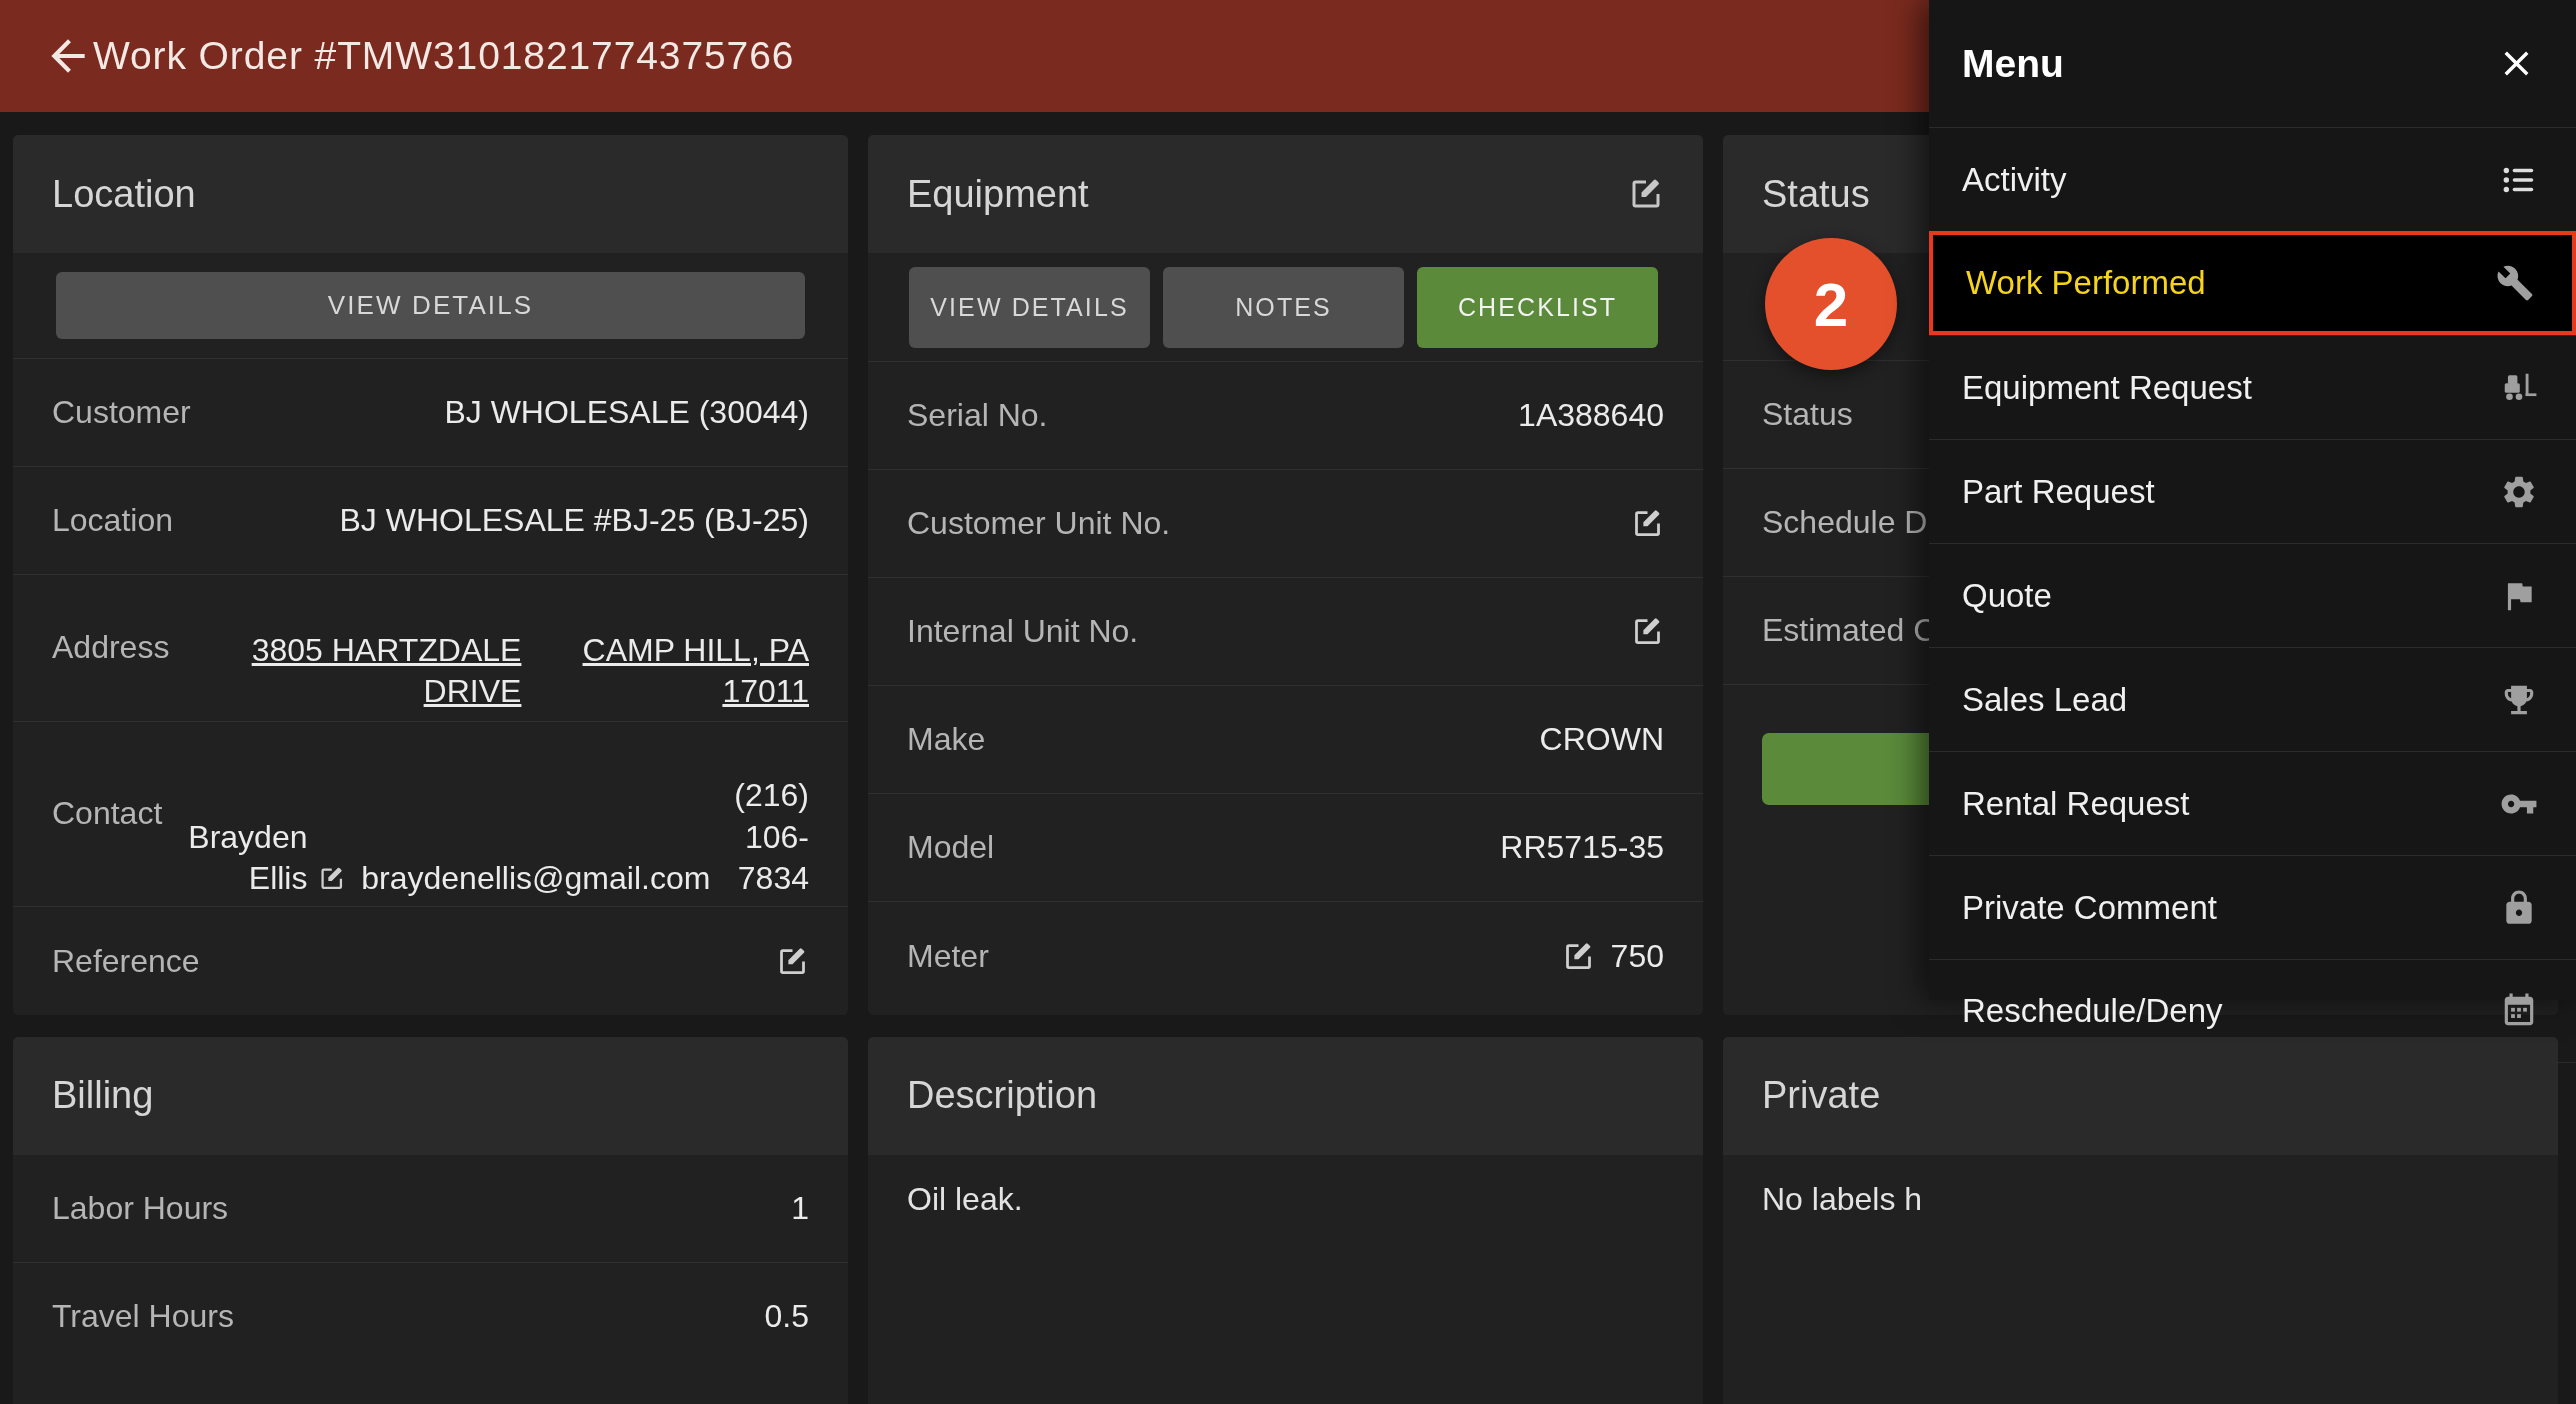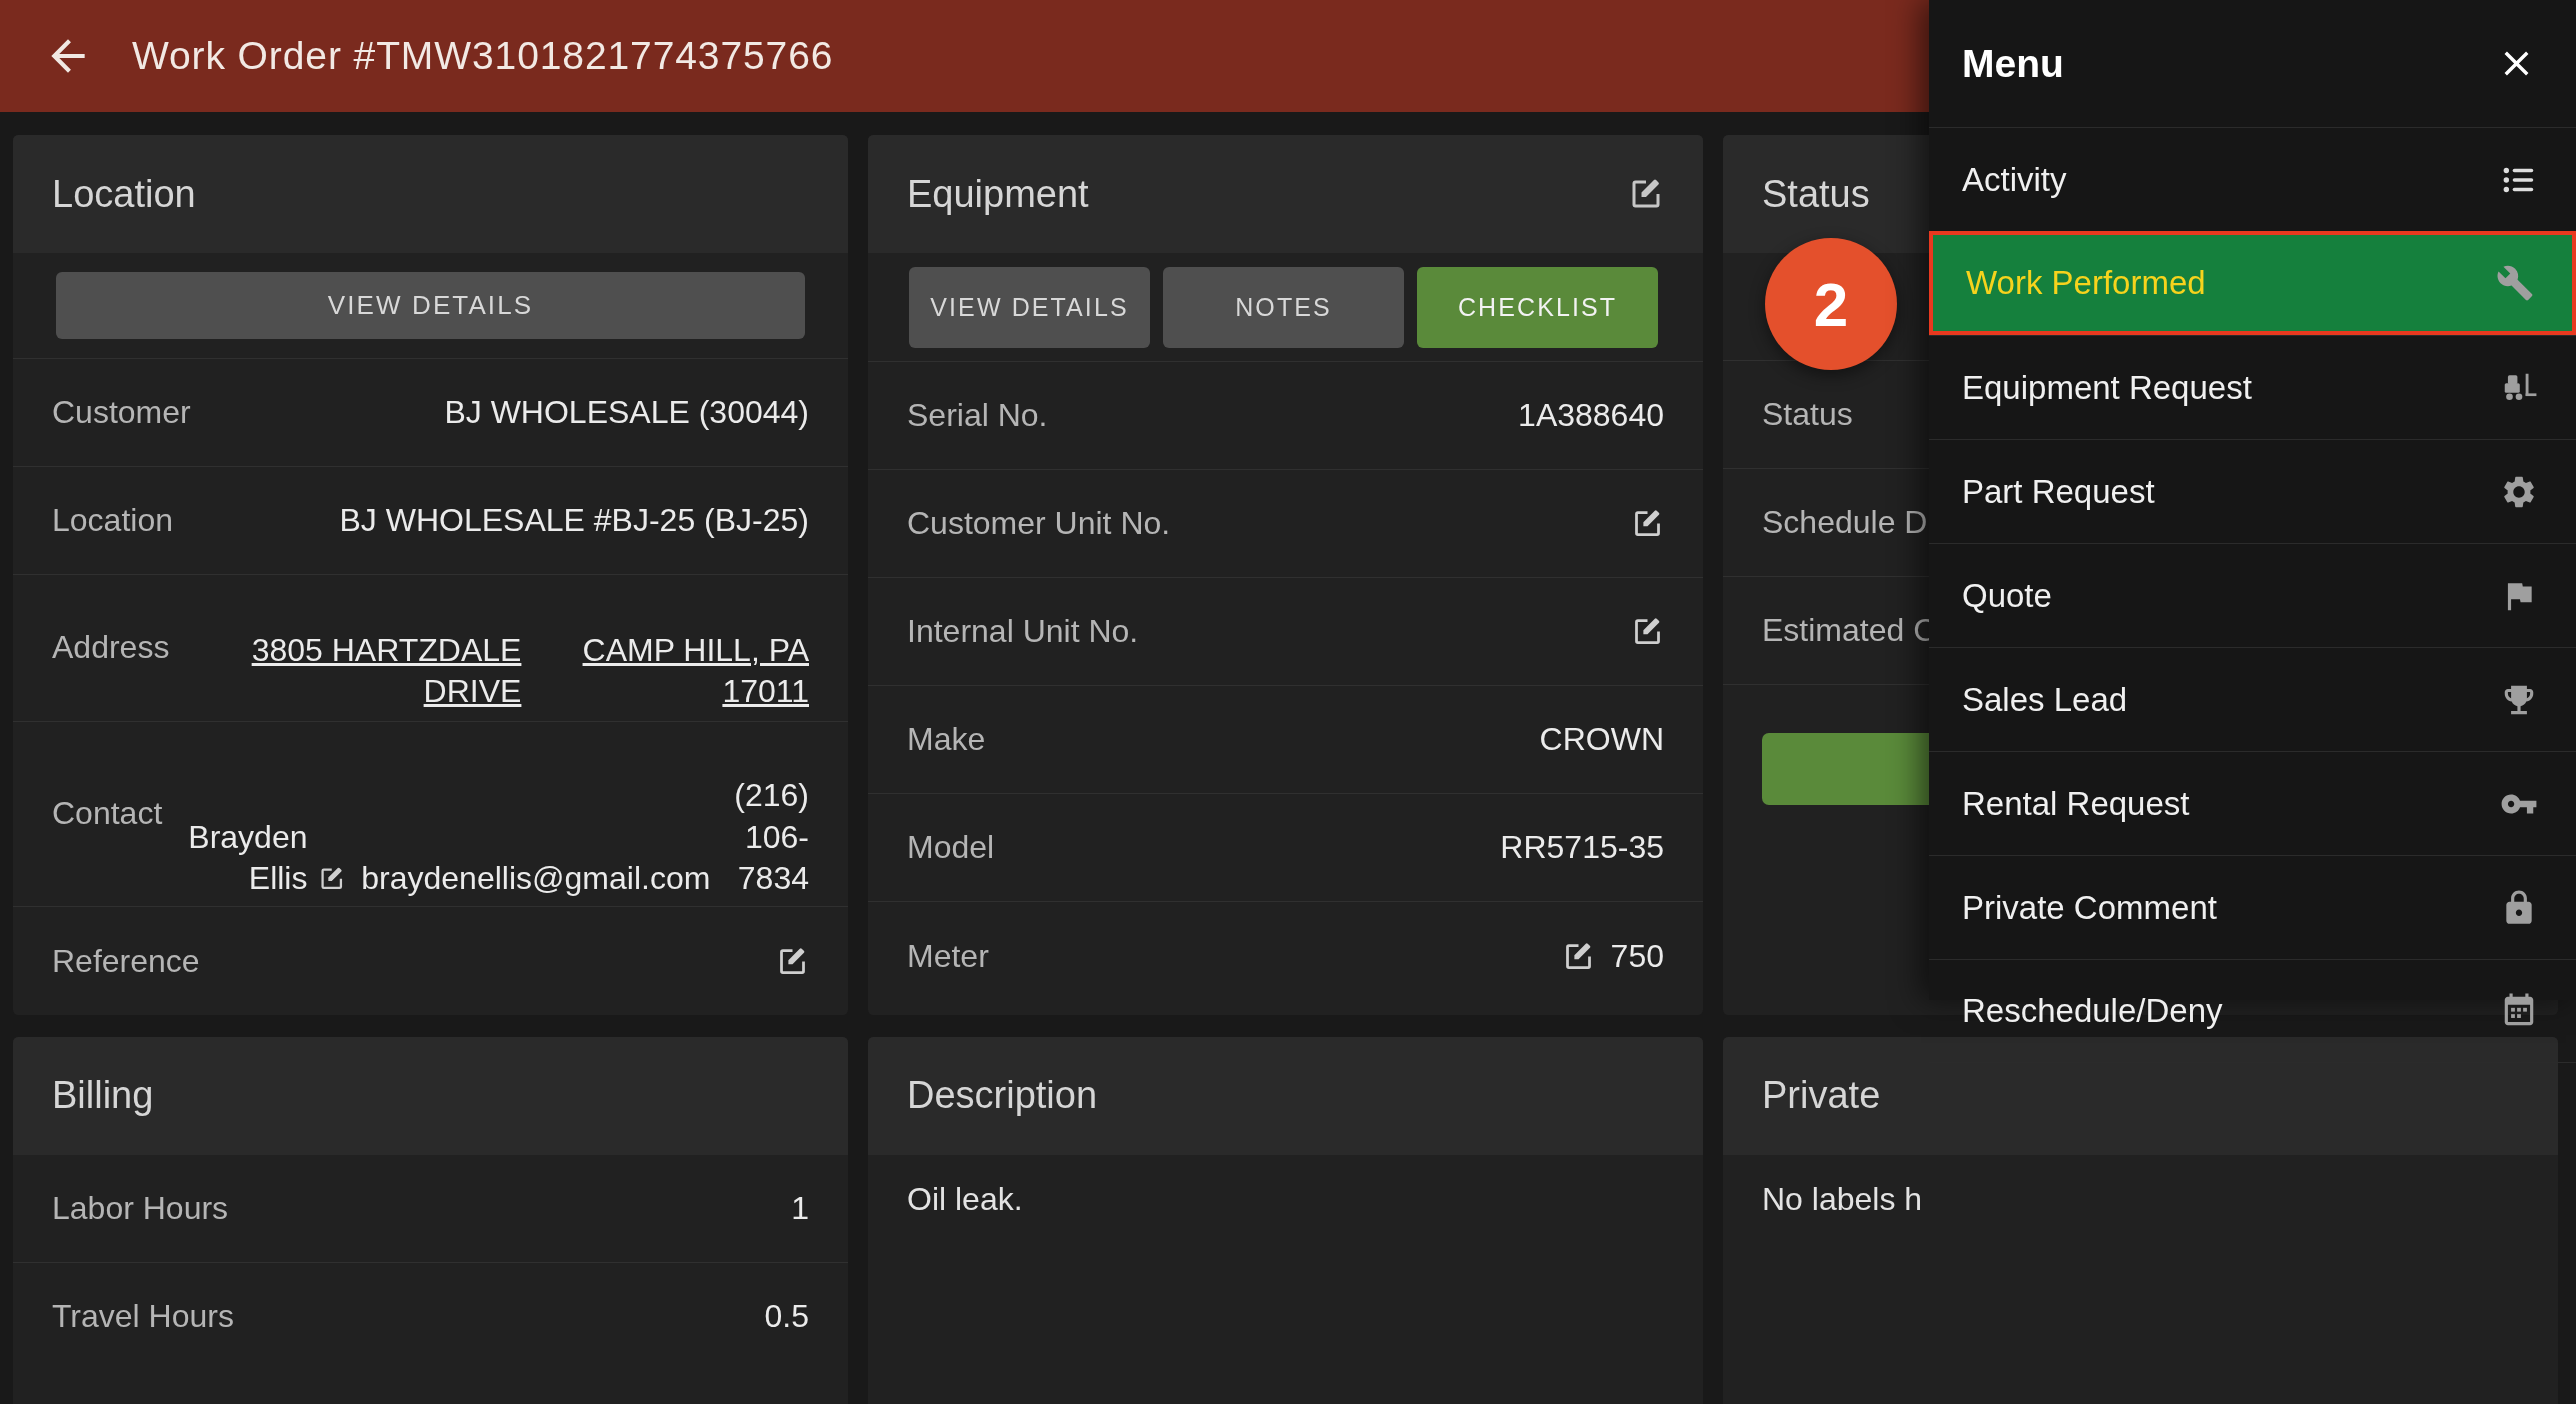--- a/index.html
+++ b/index.html
@@ -8,21 +8,21 @@
     background:#191919;
     font-family:"Liberation Sans", sans-serif;
     color:#e6e6e6;
     position:relative;
   }
   svg.ic { display:block; fill:currentColor; }
 
   
   .topbar {
     position:absolute; top:0; left:0; width:2576px; height:112px;
-    background:#7a2a1e; display:flex; align-items:center; gap:39px;
+    background:#7a2a1e; display:flex; align-items:center; 
     padding:0 43px; z-index:5;
   }
   .back-btn { width:50px; height:50px; color:#f1e8e3; cursor:pointer; flex:0 0 auto; }
   .page-title { font-size:39px; color:#f2e9e4; letter-spacing:0.9px; font-weight:400; }
 
   
   .content {
     position:absolute; top:112px; left:0; width:2576px; height:1293px;
     padding:23px 13px 0 13px; overflow:hidden;
     display:grid; grid-template-columns:835px 835px 835px;
@@ -91,21 +91,21 @@
   .close-btn { width:41px; height:41px; color:#ffffff; cursor:pointer; }
   .menu-item {
     height:104px; display:flex; align-items:center; justify-content:space-between;
     padding:0 38px 0 33px; border-top:1.7px solid #2b2b2b;
     font-size:33px; color:#f0f0f0; cursor:pointer;
   }
   .menu-item:last-child { border-bottom:1.7px solid #2b2b2b; }
   .menu-ic { width:38px; height:38px; color:#9f9f9f; flex:0 0 auto; }
   .menu-ic.bright { color:#dedede; }
   .menu-item.hl {
-    border:4.3px solid #e8391f; background:#15803d; color:#f6d31d;
+    border:4.3px solid #e8391f; background:#000000; color:#f6d31d;
   }
 </style>
 </head>
 <body>
 
 <svg width="0" height="0" style="position:absolute">
   <symbol id="i-back" viewBox="0 0 24 24">
       <path d="M20 11H7.83l5.59-5.59L12 4l-8 8 8 8 1.41-1.41L7.83 13H20v-2z"></path>
     </symbol>
   <symbol id="i-close" viewBox="0 0 24 24">

